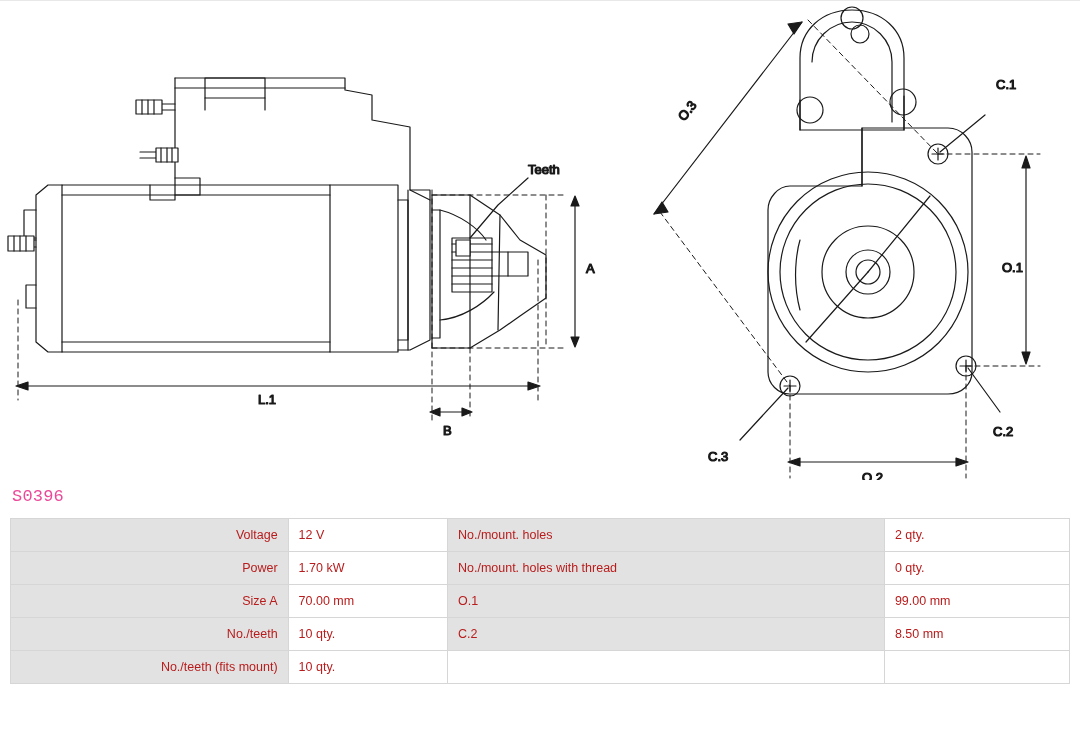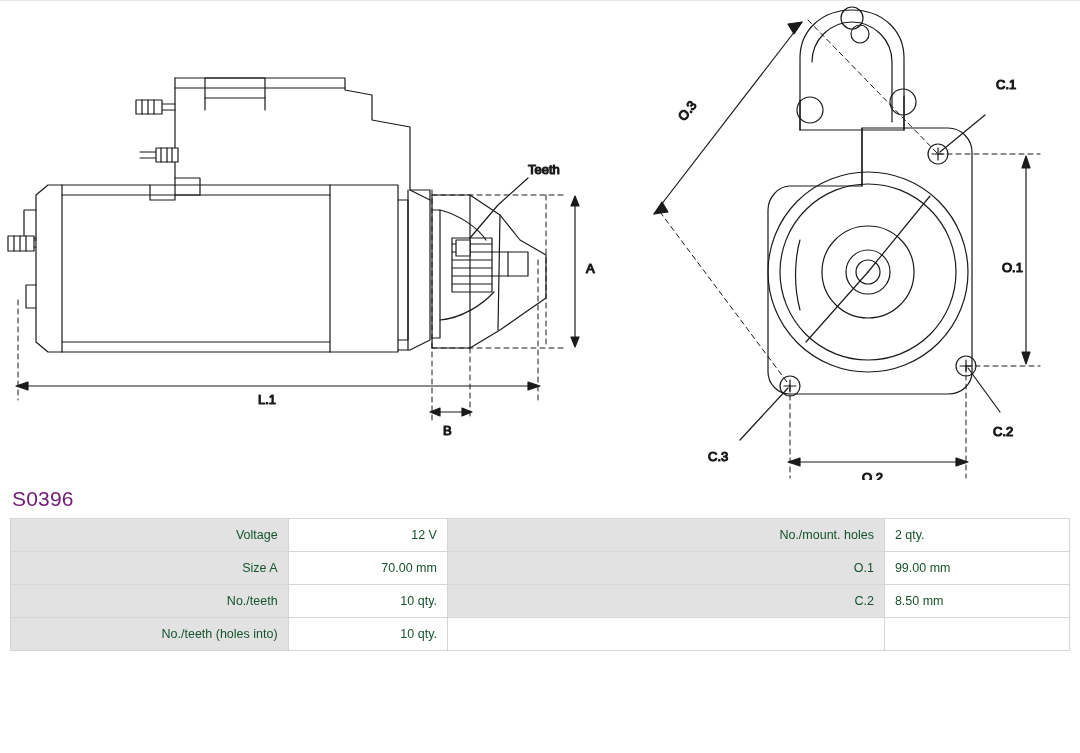--- a/index.html
+++ b/index.html
@@ -24,55 +24,54 @@
   }
   .dim-label {
     font-size: 13px;
     fill: #1a1a1a;
     font-family: "Liberation Sans", sans-serif;
   }
   #part-code {
     position: absolute;
     left: 12px;
     top: 487px;
-    font-size: 21px;
-    color: #701a75;
+    font-size: 17px;
+    color: #ec4899;
     font-weight: normal;
     letter-spacing: 0.2px;
+    font-family: Liberation Mono, monospace;
   }
   #spec-table {
     position: absolute;
     left: 10px;
     top: 518px;
     width: 1060px;
     border-collapse: collapse;
     font-size: 12.5px;
   }
   #spec-table td {
     border: 1px solid #d6d6d6;
     height: 33px;
     padding: 0 10px;
-    color: #14532d;
+    color: #b91c1c;
     vertical-align: middle;
   }
   td.lbl {
     background: #e2e2e2;
     text-align: right;
     width: 270px;
     color: #3a3a3a;
   }
   td.val {
     background: #ffffff;
-    text-align: right;
     width: 155px;
     color: #3a3a3a;
   }
   td.lbl2 {
     background: #e2e2e2;
-    text-align: right;
     width: 425px;
     color: #3a3a3a;
   }
   td.val2 {
     background: #ffffff;
     text-align: left;
     width: 180px;
     color: #3a3a3a;
   }
   td.blank { border: none; background: #fff; }
@@ -265,33 +264,39 @@
 
   <table id="spec-table">
     <tbody>
       <tr>
         <td class="lbl">Voltage</td>
         <td class="val">12 V</td>
         <td class="lbl2">No./mount. holes</td>
         <td class="val2">2 qty.</td>
       </tr>
       <tr>
+        <td class="lbl">Power</td>
+        <td class="val">1.70 kW</td>
+        <td class="lbl2">No./mount. holes with thread</td>
+        <td class="val2">0 qty.</td>
+      </tr>
+      <tr>
         <td class="lbl">Size A</td>
         <td class="val">70.00 mm</td>
         <td class="lbl2">O.1</td>
         <td class="val2">99.00 mm</td>
       </tr>
       <tr>
         <td class="lbl">No./teeth</td>
         <td class="val">10 qty.</td>
         <td class="lbl2">C.2</td>
         <td class="val2">8.50 mm</td>
       </tr>
       <tr>
-        <td class="lbl">No./teeth (holes into)</td>
+        <td class="lbl">No./teeth (fits mount)</td>
         <td class="val">10 qty.</td>
         <td class="blank"></td>
         <td class="blank"></td>
       </tr>
     </tbody>
   </table>
 
 </div>
 
 </body></html>

